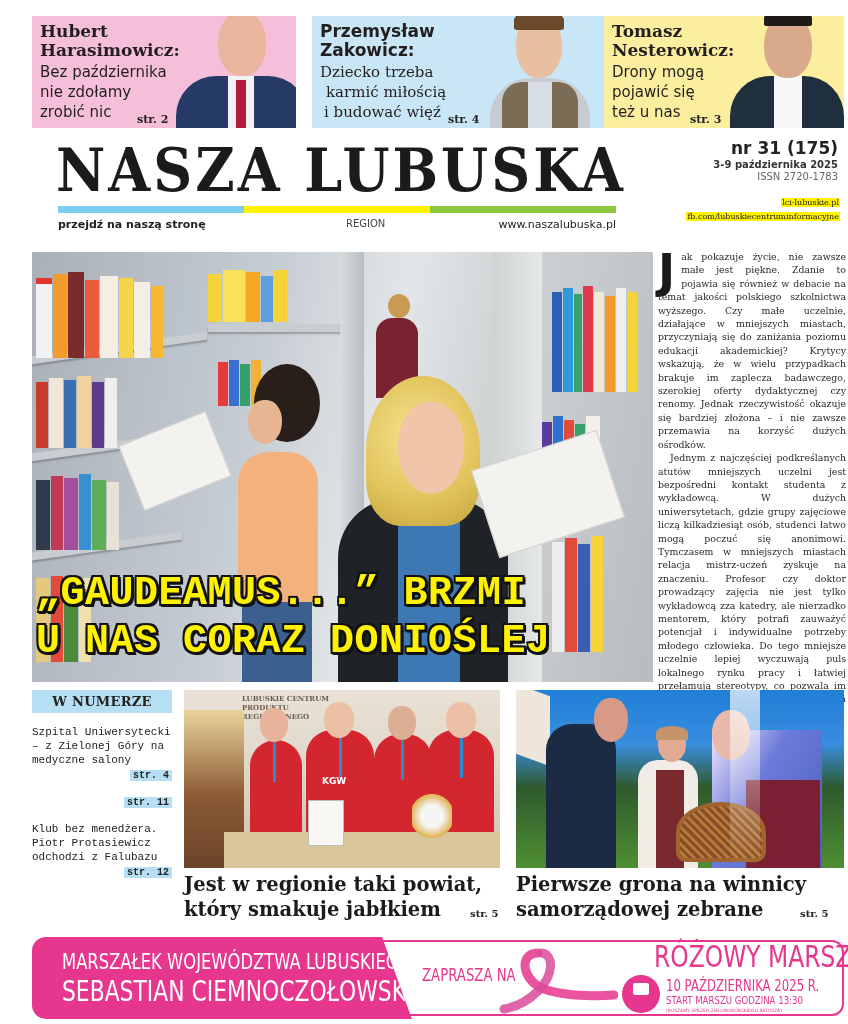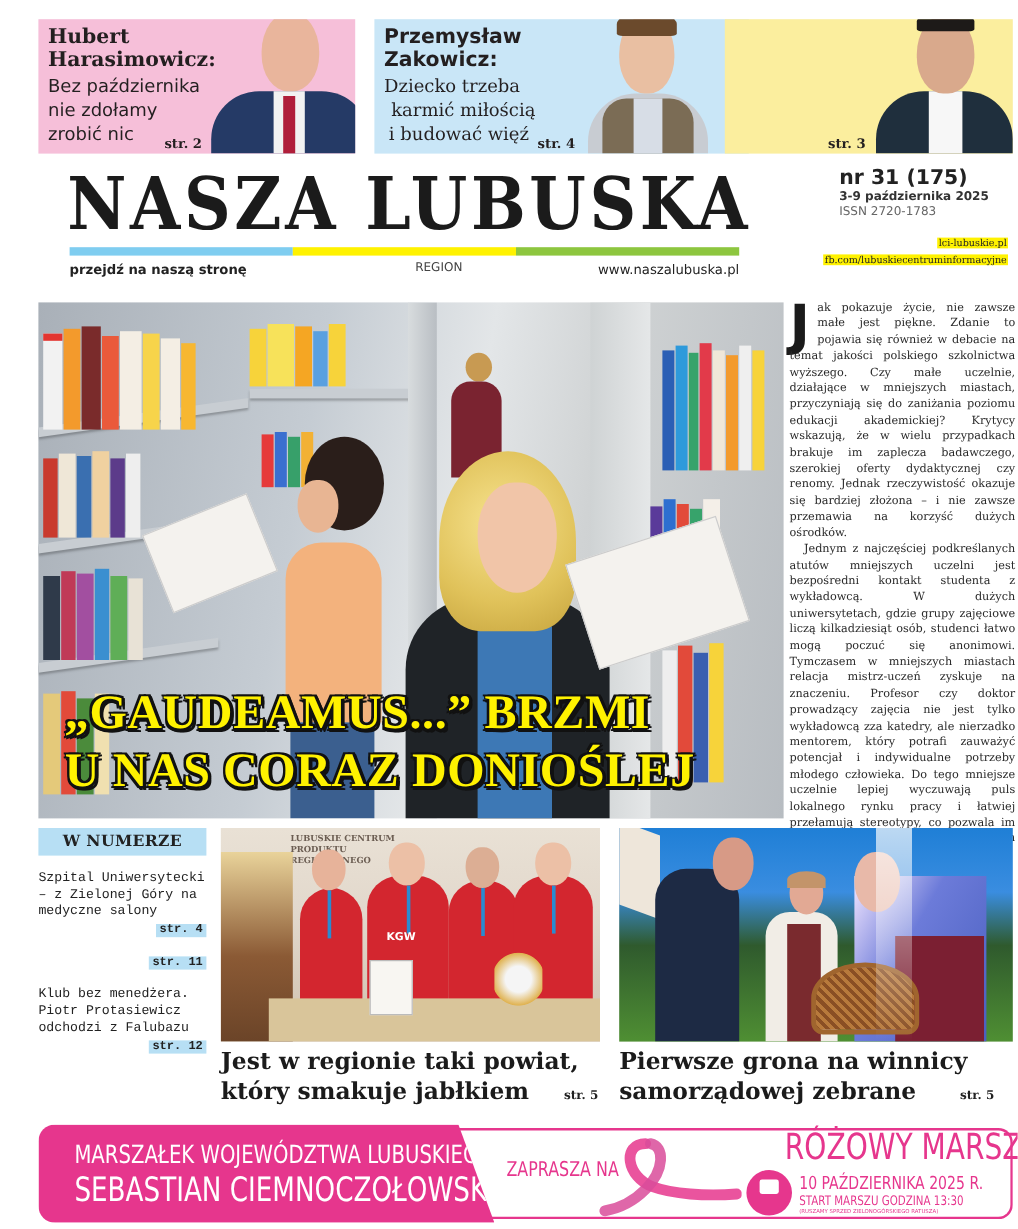--- a/index.html
+++ b/index.html
@@ -27,21 +27,21 @@
 
   
   #masthead-title { position: absolute; left: 56px; top: 134px; width: 570px; font-family: "DejaVu Serif", serif; font-weight: bold; font-size: 54px; letter-spacing: 3px; color: #1b1b1b; transform: scaleY(1.12); transform-origin: top left; }
   #color-bar { position: absolute; left: 58px; top: 206px; width: 558px; height: 7px; display: flex; }
   #color-bar div { flex: 1; }
   .mh-sub { position: absolute; top: 218px; font-family: "DejaVu Sans", sans-serif; font-size: 11px; color: #222; }
   #mh-left { left: 58px; font-weight: bold; }
   #mh-center { left: 346px; font-size: 10px; color: #444; }
   #mh-right { right: 232px; font-weight: normal; margin-left: 24px; }
 
-  #issue-box { position: absolute; right: 24px; top: 138px; text-align: left; font-family: "DejaVu Sans", sans-serif; }
+  #issue-box { position: absolute; right: 10px; top: 138px; text-align: right; font-family: "DejaVu Sans", sans-serif; }
   #issue-number { font-weight: bold; font-size: 17px; color: #222; }
   #issue-date { font-weight: bold; font-size: 10px; color: #333; margin-top: 1px; }
   #issue-issn { font-size: 10px; color: #666; margin-top: 1px; }
   .hl-link { position: absolute; right: 8px; font-family: "DejaVu Serif", serif; font-size: 8px; background: #fff200; color: #222; padding: 0 1px; }
   #link-1 { top: 198px; }
   #link-2 { top: 212px; }
 
   
   #main-photo { position: absolute; left: 32px; top: 252px; width: 621px; height: 430px; overflow: hidden;
     background: linear-gradient(100deg, #a9b0b8 0%, #c5ccd3 35%, #e3e6e8 55%, #d0d3d4 70%, #b7bcc1 100%); }
@@ -51,21 +51,21 @@
   .pillar { position: absolute; background: linear-gradient(90deg, #d8dcde, #b9bec3); }
   .girl-blonde-hair { position: absolute; border-radius: 50% 50% 30% 30%; background: radial-gradient(circle at 45% 40%, #f7e38f, #e0c25a 60%, #c6a43e); }
   .face { position: absolute; border-radius: 46% 46% 50% 50%; background: #f1c5a8; }
   .jacket { position: absolute; background: #1f2327; border-radius: 60px 60px 0 0; }
   .tee { position: absolute; background: #3d78b5; }
   .open-book { position: absolute; background: #f4f2ee; border: 1px solid #ccc; }
   .brunette-hair { position: absolute; border-radius: 50%; background: #2a1e1a; }
   .top-orange { position: absolute; background: #f3b27d; border-radius: 30px 30px 0 0; }
   .jeans { position: absolute; background: #3b5f8f; }
 
-  #main-headline { position: absolute; left: 54px; top: 570px; z-index: 5; font-family: Liberation Serif, serif; font-weight: 900; font-size: 40px; line-height: 48px; color: #fff200; letter-spacing: 0.5px;
+  #main-headline { position: absolute; left: 36px; top: 570px; z-index: 5; font-family: Liberation Mono, monospace; font-weight: 900; font-size: 40px; line-height: 48px; color: #fff200; letter-spacing: 0.5px;
     -webkit-text-stroke: 2px #111; paint-order: stroke fill;
     text-shadow: 3px 3px 0 #111, -2px -2px 0 #111, 2px -2px 0 #111, -2px 2px 0 #111, 0 3px 0 #111, 3px 0 0 #111; }
   #main-headline div { white-space: nowrap; }
 
   
   #article { position: absolute; left: 658px; top: 250px; width: 188px; font-family: "DejaVu Serif", serif; font-size: 9.4px; line-height: 13.4px; color: #2a2a2a; text-align: justify; }
   #dropcap { float: left; font-family: "DejaVu Sans", sans-serif; font-weight: 900; font-size: 46px; line-height: 38px; margin: 2px 6px 0 0; color: #1b1b1b; }
   #article p { text-indent: 0; }
   #article p + p { text-indent: 12px; }
   #article-more { text-align: center; font-weight: bold; margin-top: 2px; }
@@ -146,20 +146,31 @@
   <div class="person" style="left:176px;width:104px;height:112px">
     <div class="body" style="left:2px;width:100px;height:50px;background:#c8ccd2"></div>
     <div class="shirt" style="left:14px;width:76px;height:46px;background:#7b6c55;border-radius:20px 20px 0 0"></div>
     <div class="shirt" style="left:40px;width:24px;height:46px;background:#d7dde6"></div>
     <div class="head" style="left:28px;top:-4px;width:46px;height:66px;background:#e9bfa2"></div>
     <div style="position:absolute;left:26px;top:-6px;width:50px;height:20px;background:#6b4a2c;border-radius:50% 50% 10% 10%"></div>
   </div>
 </div>
 
 <div class="teaser" id="teaser-3">
+  <div class="t-text">
+    <div class="t-name">
+        <div>Tomasz</div>
+        <div>Nesterowicz:</div>
+      </div>
+    <div class="t-quote">
+        <div>Drony mogą</div>
+        <div>pojawić się</div>
+        <div>też u nas</div>
+      </div>
+  </div>
   <div class="t-page" style="left:86px">str. 3</div>
   <div class="person" style="left:126px;width:114px;height:112px">
     <div class="body" style="left:0;width:114px;height:52px;background:#1f2f3d"></div>
     <div class="shirt" style="left:44px;width:28px;height:52px;background:#f7f7f7"></div>
     <div class="head" style="left:34px;top:-4px;width:48px;height:66px;background:#d9a98c"></div>
     <div style="position:absolute;left:34px;top:-6px;width:48px;height:16px;background:#1d1a18;border-radius:50% 50% 10% 10%"></div>
   </div>
 </div>
 
 <div id="masthead-title">NASZA LUBUSKA</div>

